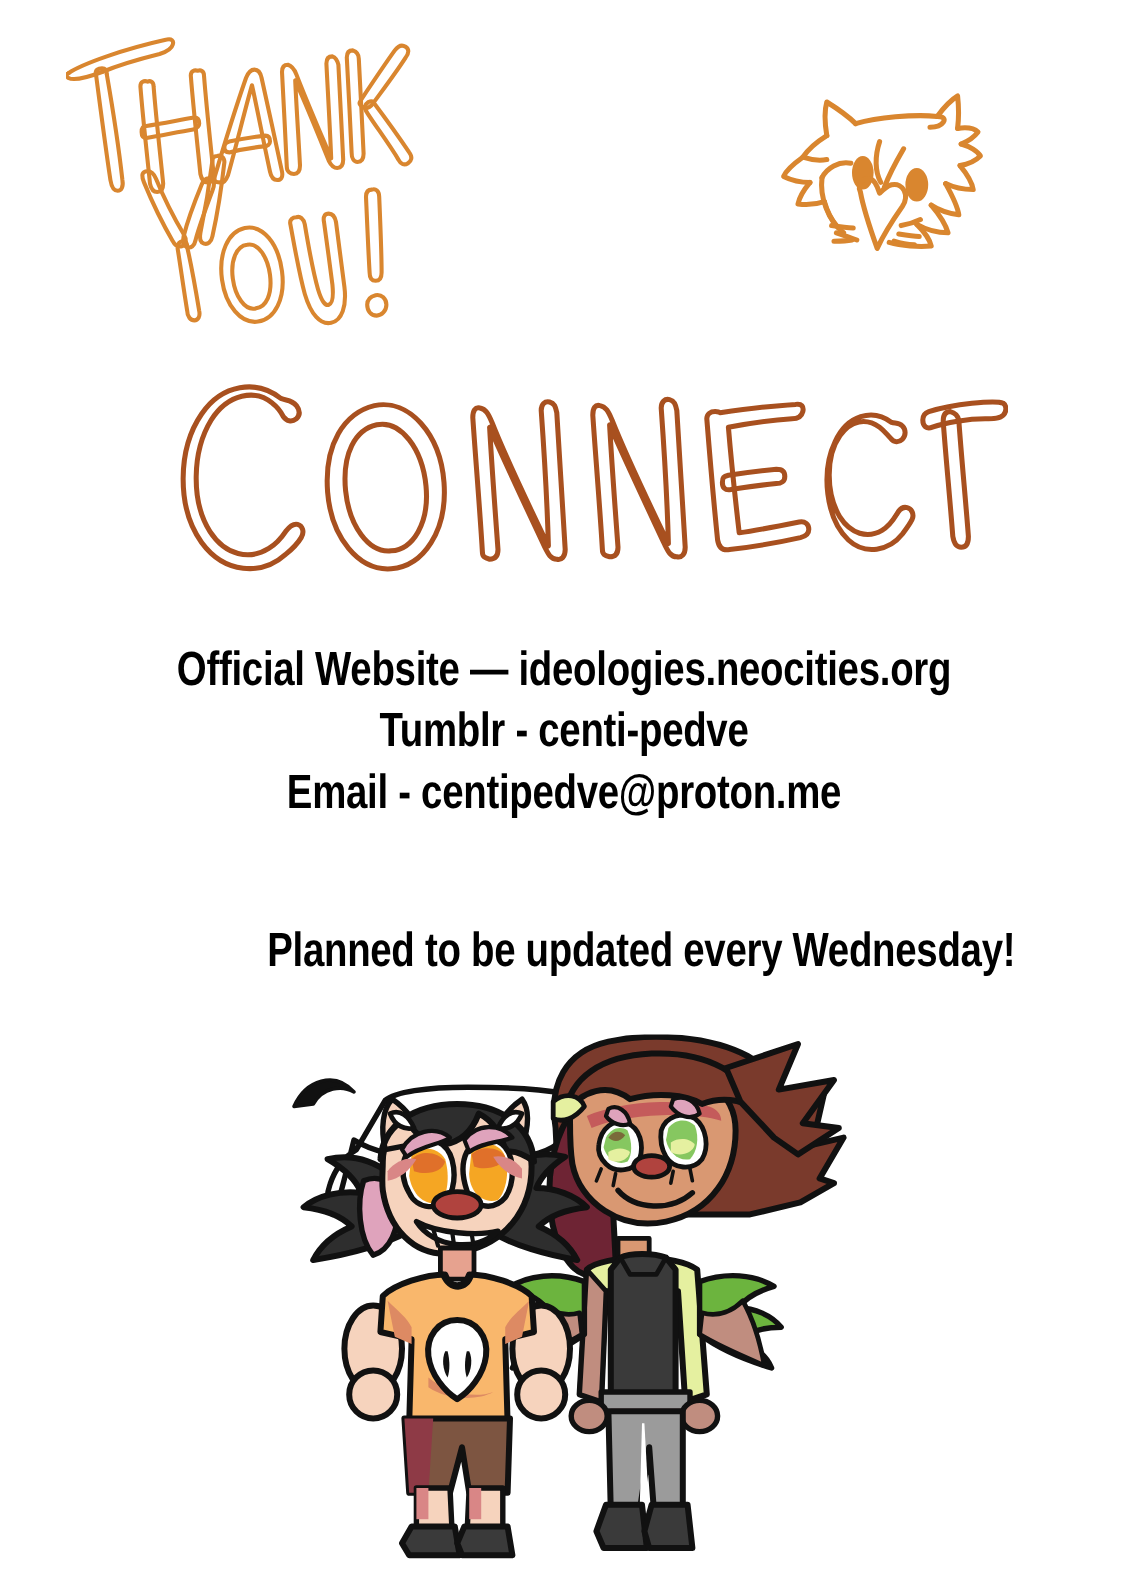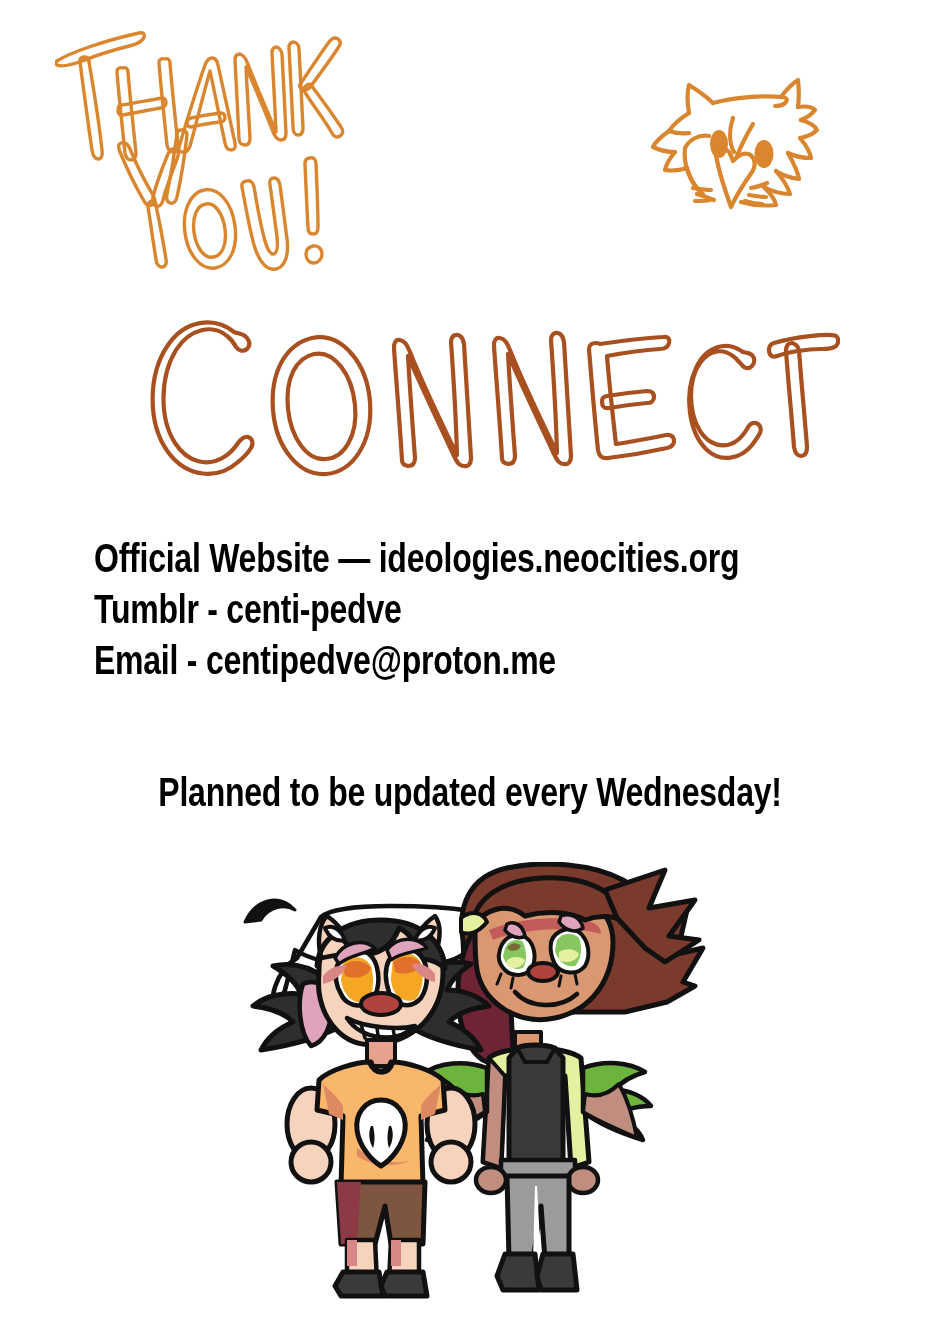--- a/index.html
+++ b/index.html
@@ -50,38 +50,39 @@
     height: 185px;
   }
   #connect-art svg { display: block; width: 100%; height: 100%; }
 
   
   #contact-block {
     position: absolute;
     left: 0;
     top: 533px;
     width: 940px;
+    text-align: center;
   }
   .contact-line {
     font-family: "Liberation Sans Narrow", "Liberation Sans", sans-serif;
     font-weight: bold;
     font-size: 40px;
     line-height: 51px;
     letter-spacing: -0.3px;
     color: #000000;
     transform: scaleX(0.80);
     transform-origin: center center;
     white-space: nowrap;
   }
   #schedule-block {
     position: absolute;
     left: 0;
     top: 766px;
     width: 940px;
-    text-align: center;
+    text-align: right;
   }
   .schedule-line {
     font-family: "Liberation Sans Narrow", "Liberation Sans", sans-serif;
     font-weight: bold;
     font-size: 40px;
     line-height: 52px;
     letter-spacing: -0.3px;
     color: #000000;
     transform: scaleX(0.80);
     transform-origin: center center;

